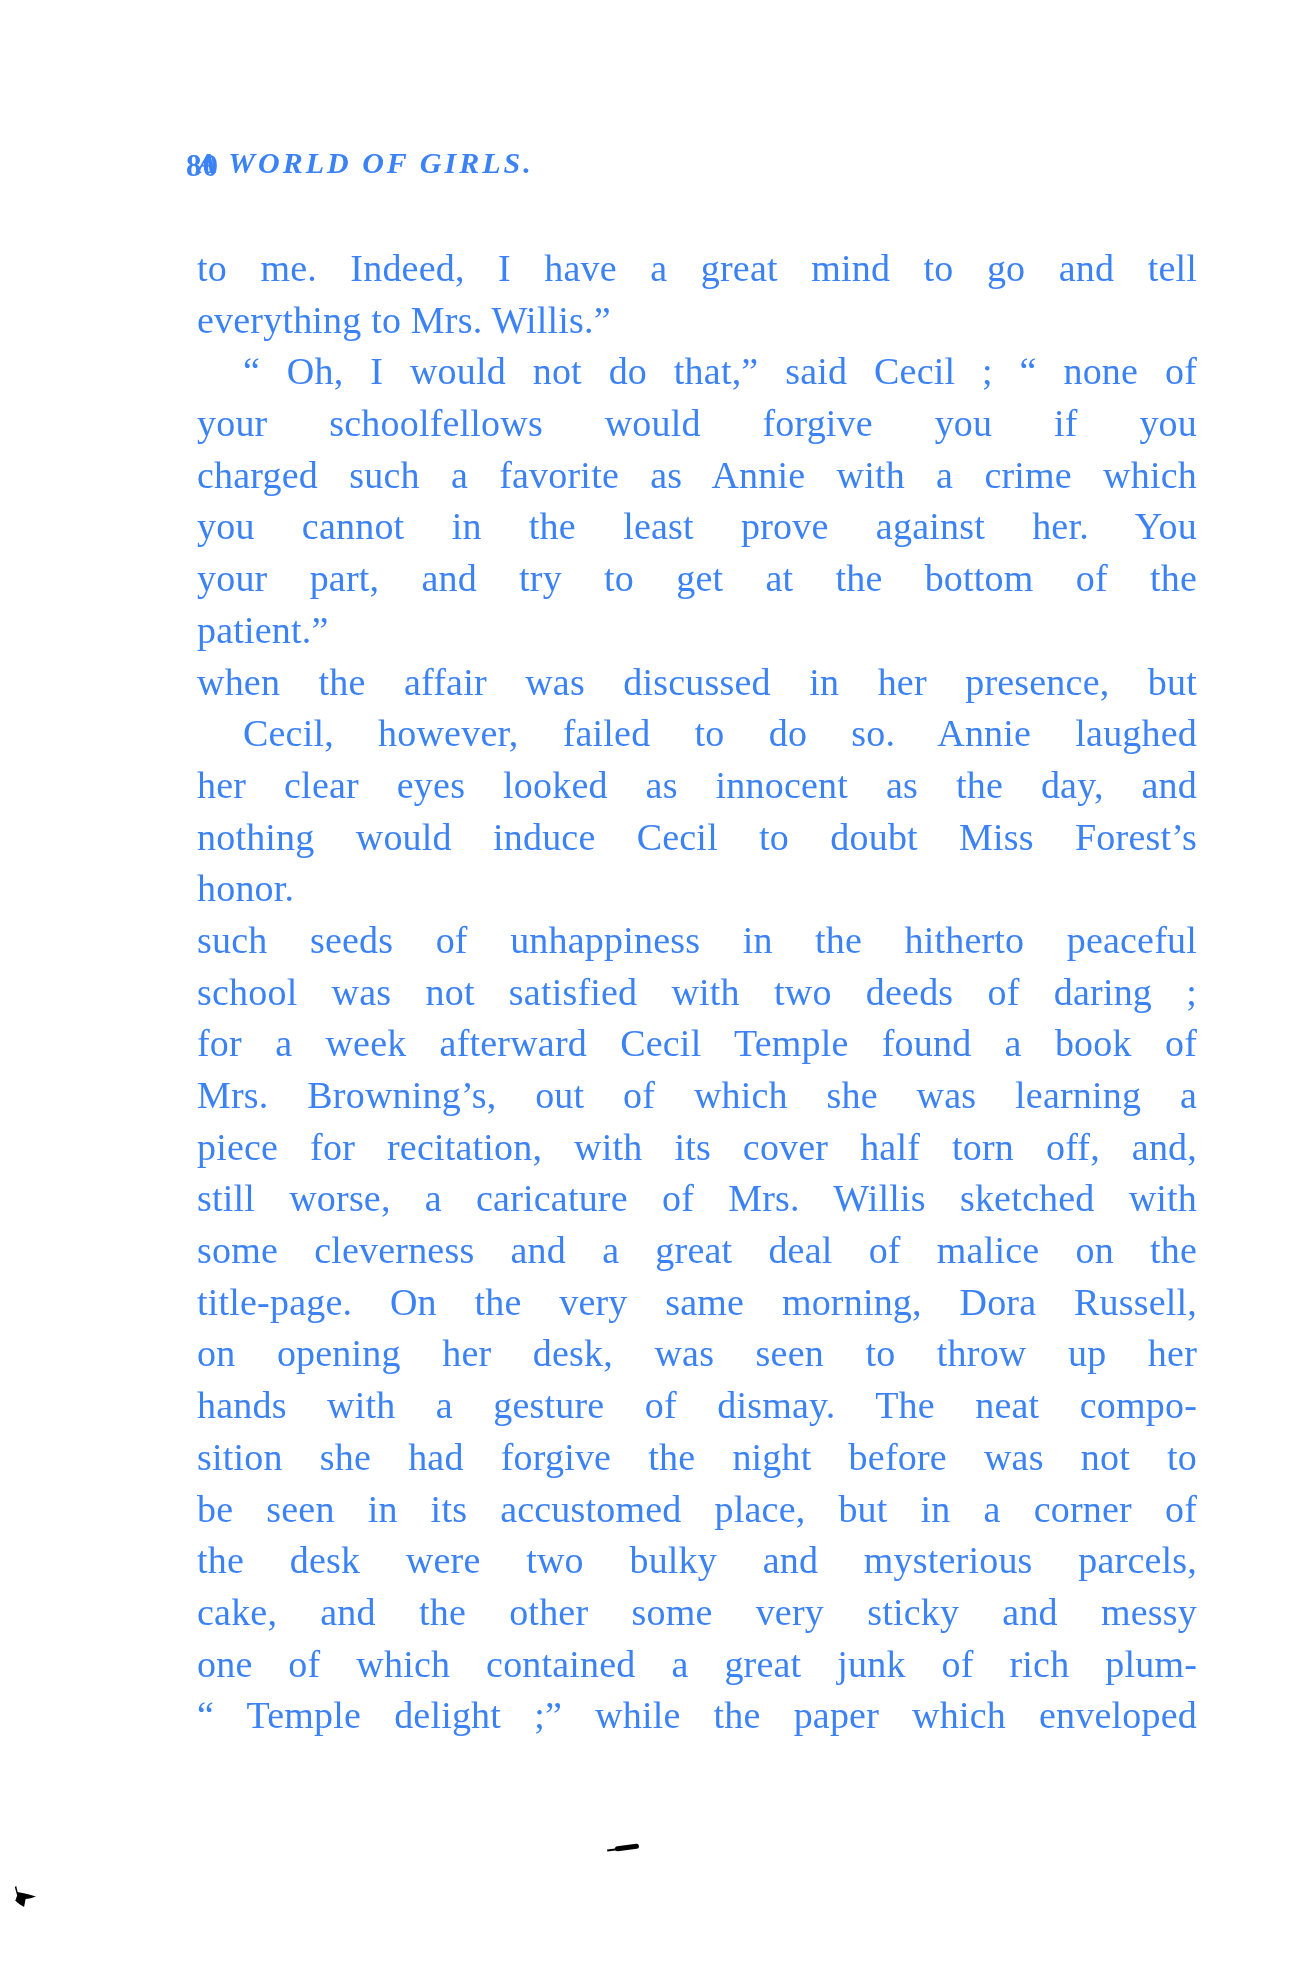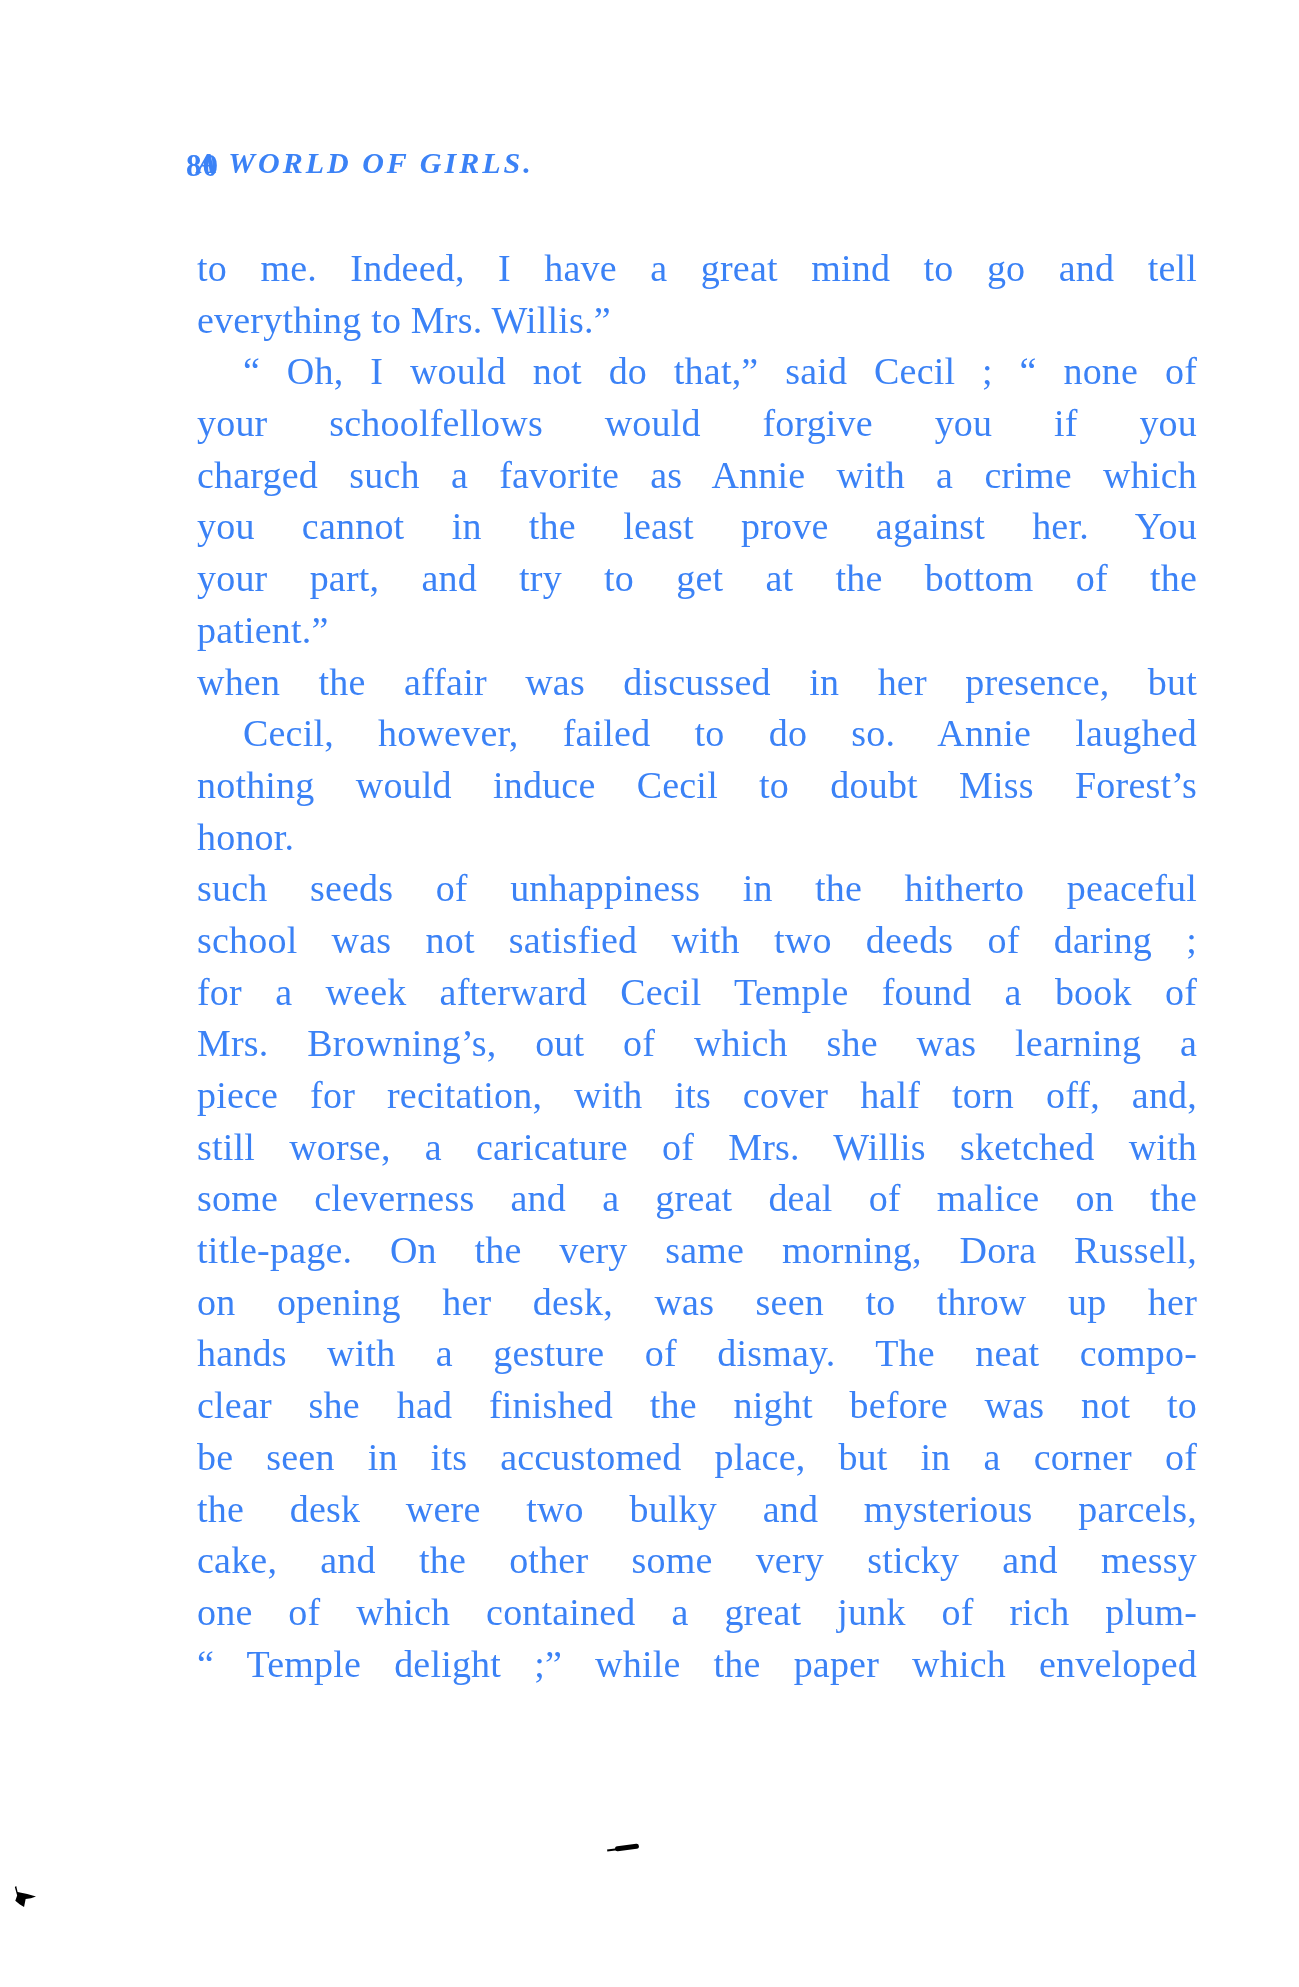--- a/index.html
+++ b/index.html
@@ -100,33 +100,34 @@
     <div class="line">to me.  Indeed, I have a great mind to go and tell</div>
     <div class="line pend">everything to Mrs. Willis.”</div>
     <div class="line ind">“ Oh, I would not do that,” said Cecil ; “ none of</div>
     <div class="line">your schoolfellows would forgive you if you</div>
     <div class="line">charged such a favorite as Annie with a crime which</div>
     <div class="line">you cannot in the least prove against her.  You</div>
     <div class="line">your part, and try to get at the bottom of the</div>
     <div class="line pend">patient.”</div>
     <div class="line">when the affair was discussed in her presence, but</div>
     <div class="line ind">Cecil, however, failed to do so.  Annie laughed</div>
+    <div class="line">her clear eyes looked as innocent as the day, and</div>
     <div class="line">nothing would induce Cecil to doubt Miss Forest’s</div>
     <div class="line pend">honor.</div>
     <div class="line">such seeds of unhappiness in the hitherto peaceful</div>
     <div class="line">school was not satisfied with two deeds of daring ;</div>
     <div class="line">for a week afterward Cecil Temple found a book of</div>
     <div class="line">Mrs. Browning’s, out of which she was learning a</div>
     <div class="line">piece for recitation, with its cover half torn off, and,</div>
     <div class="line">still worse, a caricature of Mrs. Willis sketched with</div>
     <div class="line">some cleverness and a great deal of malice on the</div>
     <div class="line">title-page.  On the very same morning, Dora Russell,</div>
     <div class="line">on opening her desk, was seen to throw up her</div>
     <div class="line">hands with a gesture of dismay.  The neat compo-</div>
-    <div class="line">clear she had finished the night before was not to</div>
+    <div class="line">sition she had forgive the night before was not to</div>
     <div class="line">be seen in its accustomed place, but in a corner of</div>
     <div class="line">the desk were two bulky and mysterious parcels,</div>
     <div class="line">cake, and the other some very sticky and messy</div>
     <div class="line">one of which contained a great junk of rich plum-</div>
     <div class="line">“ Temple delight ;” while the paper which enveloped</div>
   </div>
 
   <div class="ink-dash"></div>
   <div class="ink-blob"></div>
 

